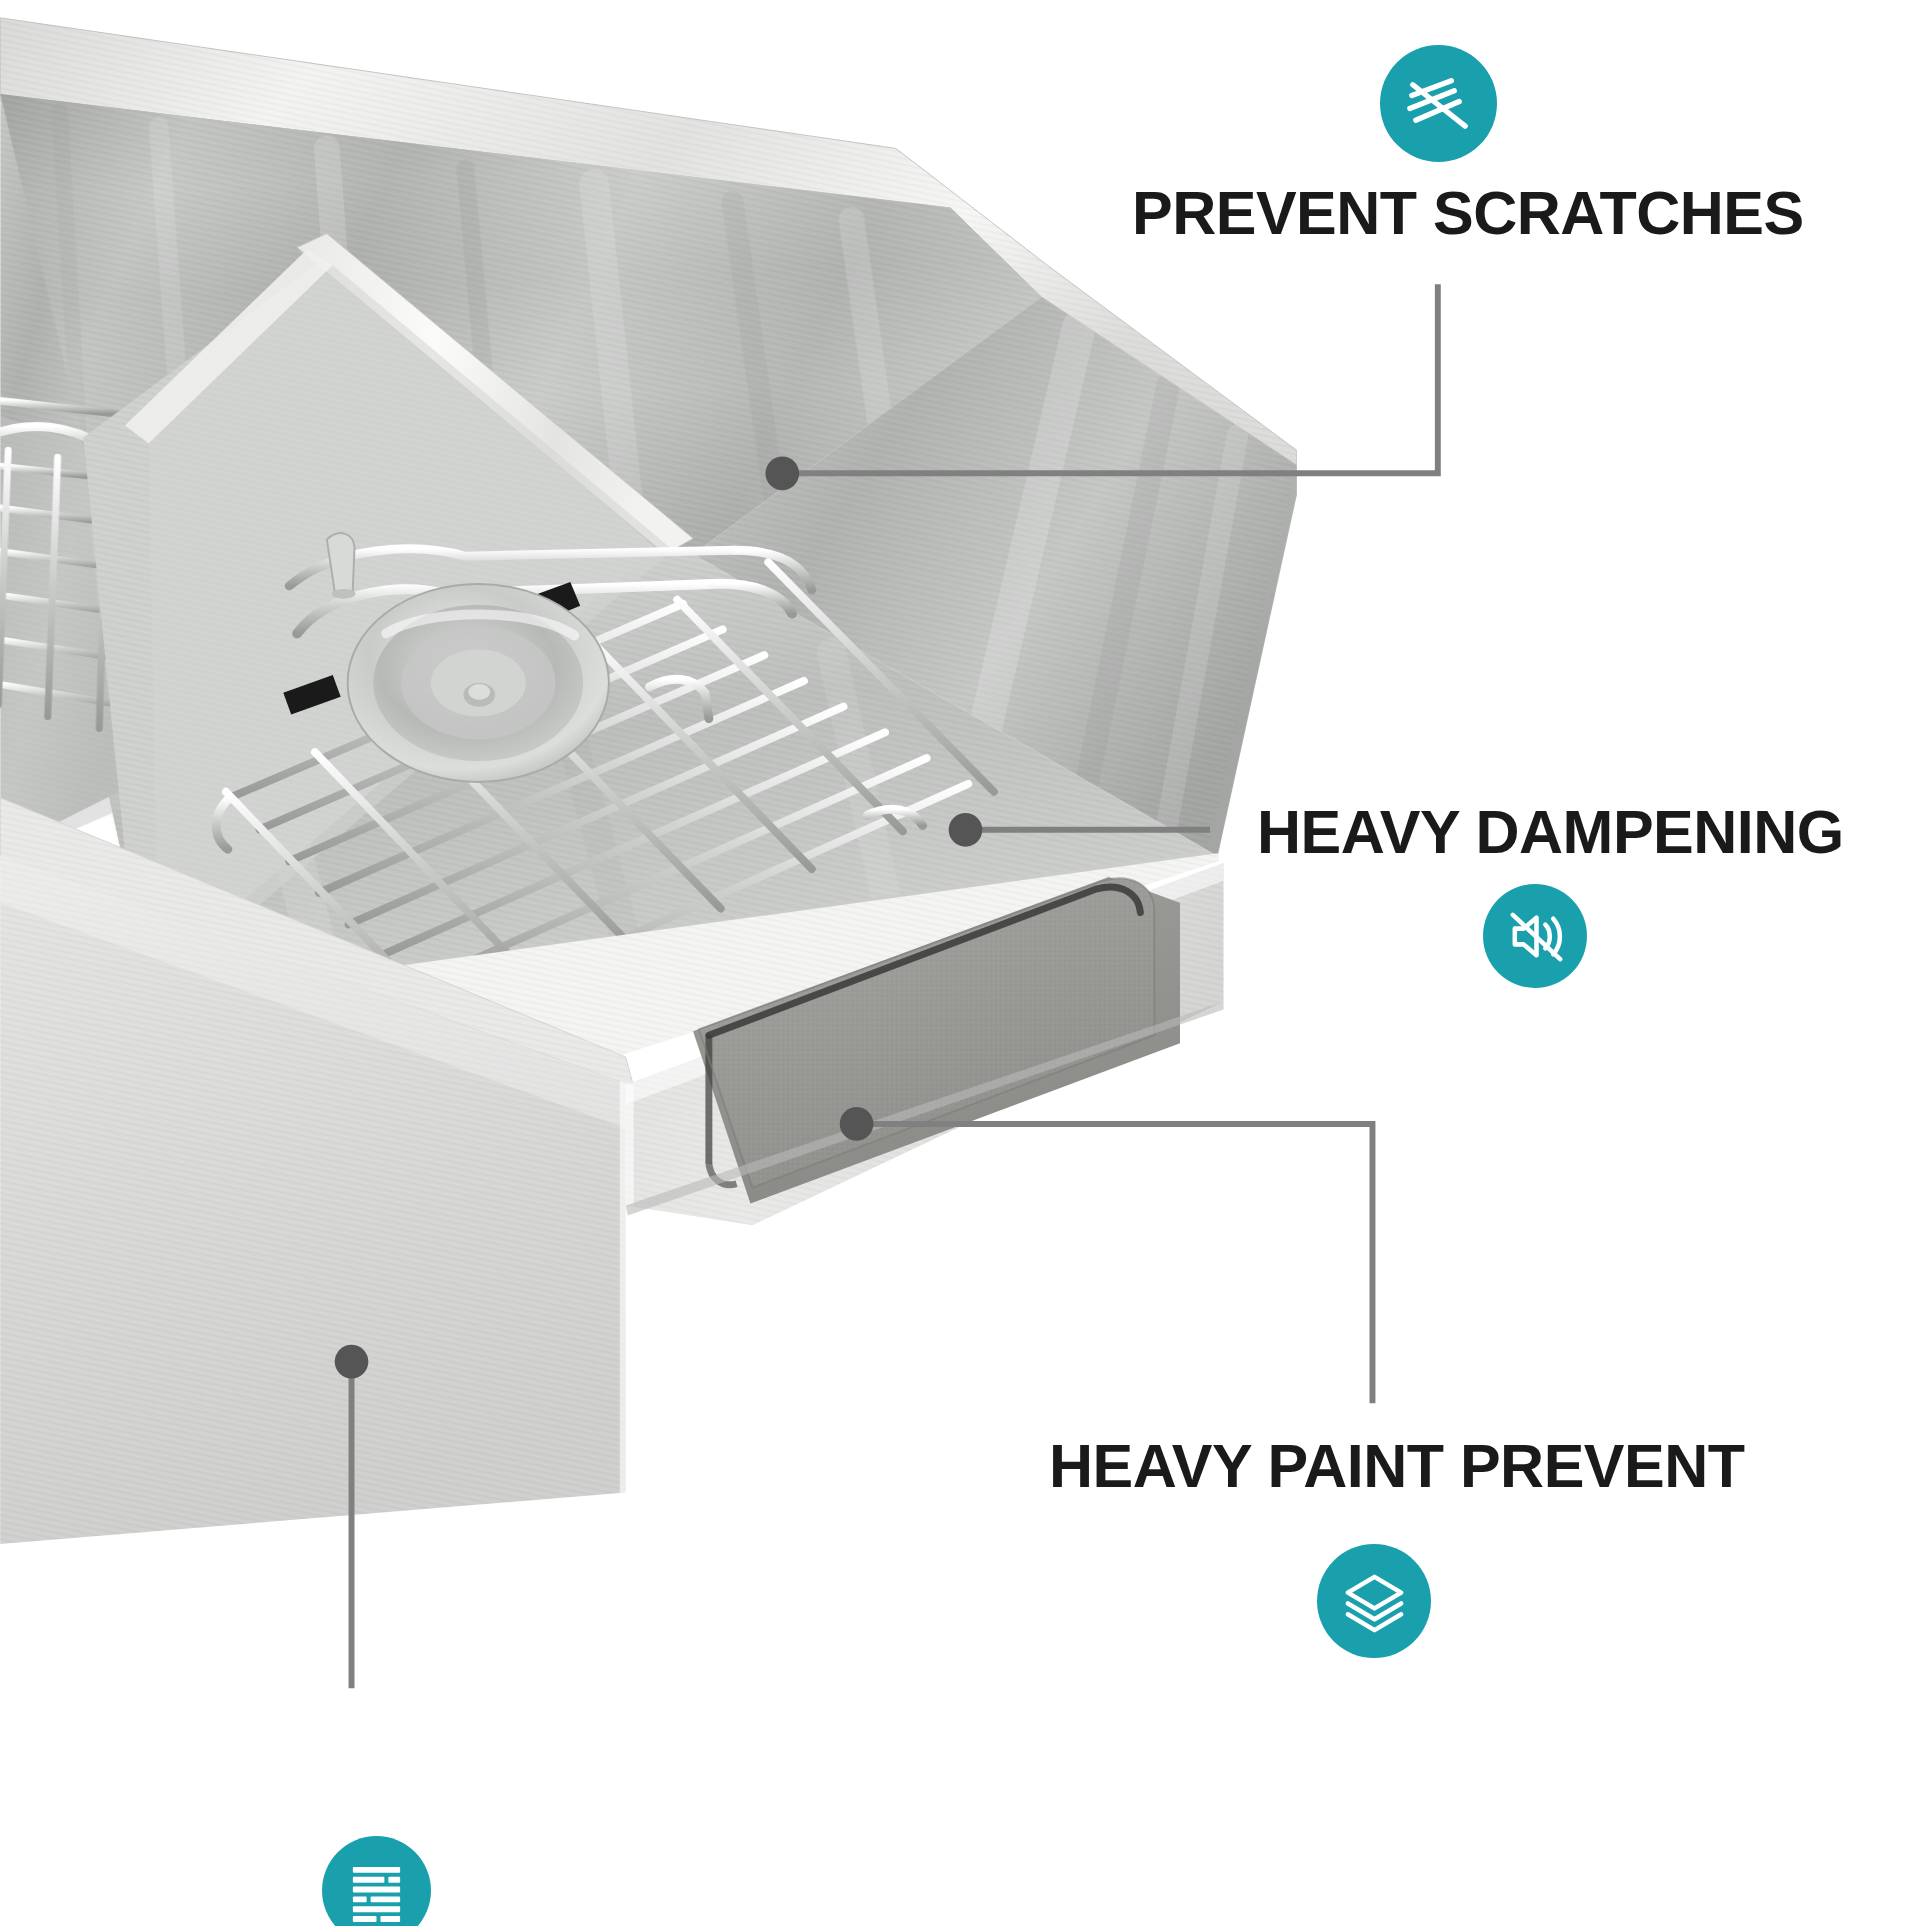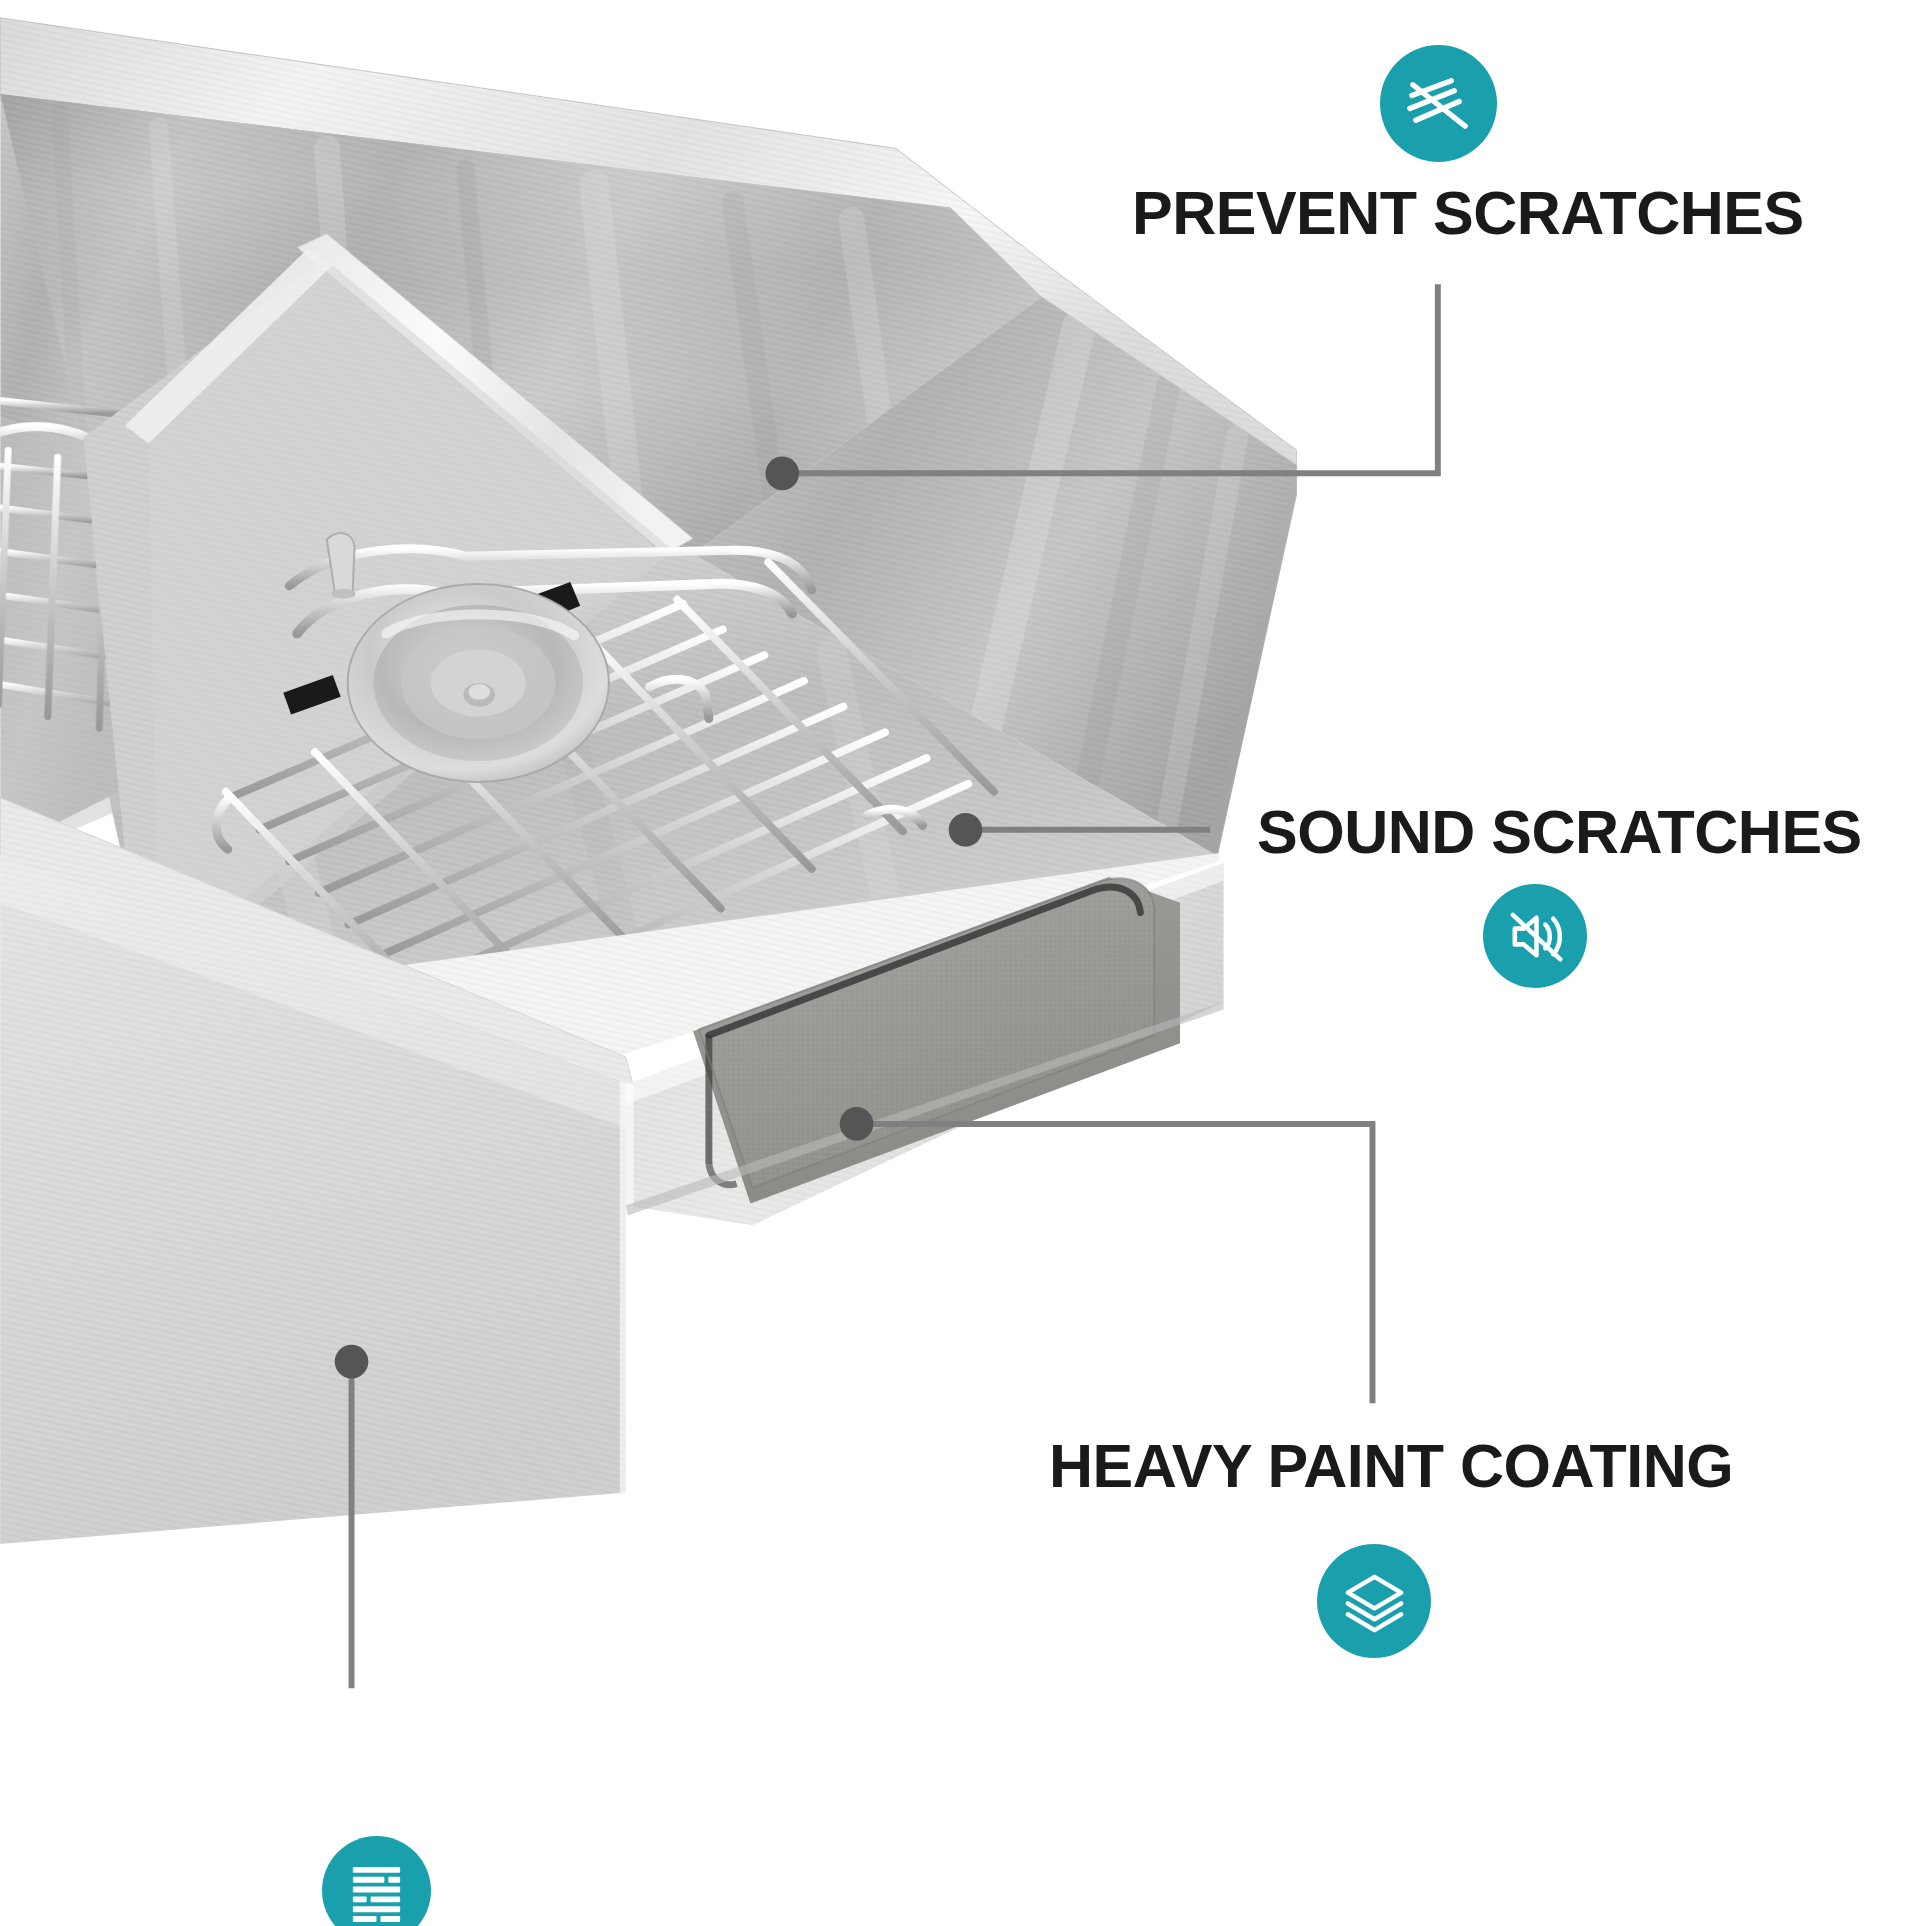--- a/index.html
+++ b/index.html
@@ -344,33 +344,33 @@
       <g stroke="#ffffff" stroke-width="5.4" stroke-linecap="round" fill="none">
         <line x1="12" y1="31" x2="52" y2="16"></line>
         <line x1="10" y1="44" x2="55" y2="26"></line>
         <line x1="16" y1="56" x2="60" y2="37"></line>
         <line x1="13" y1="20" x2="66" y2="62"></line>
       </g>
     </svg>
   </div>
   <div class="label" style="left:1132px;top:183px;">PREVENT SCRATCHES</div>
 
-  <div class="label" style="left:1257px;top:802px;">SOUND SCRATCHES</div>
+  <div class="label" style="left:1257px;top:802px;">HEAVY DAMPENING</div>
   <div class="icon-badge" style="left:1483px;top:884px;width:104px;height:104px;">
     <svg width="69" height="69" viewBox="0 0 70 70">
       <g stroke="#ffffff" stroke-width="4.6" fill="none" stroke-linecap="round" stroke-linejoin="round">
         <path d="M14,27 L23,27 L36,16 L36,54 L23,43 L14,43 Z"></path>
         <path d="M45,23 C51,29 51,41 45,47"></path>
         <path d="M53,17 C62,27 62,43 53,53"></path>
         <line x1="12" y1="13" x2="60" y2="58"></line>
       </g>
     </svg>
   </div>
 
-  <div class="label" style="left:1049px;top:1436px;">HEAVY PAINT COATING</div>
+  <div class="label" style="left:1049px;top:1436px;">HEAVY PAINT PREVENT</div>
   <div class="icon-badge" style="left:1317px;top:1544px;width:114px;height:114px;">
     <svg width="73" height="73" viewBox="0 0 74 74">
       <g stroke="#ffffff" stroke-width="4.6" fill="none" stroke-linejoin="round" stroke-linecap="round">
         <path d="M37,12 L64,28 L37,44 L10,28 Z"></path>
         <path d="M10,39 L37,55 L64,39"></path>
         <path d="M10,50 L37,66 L64,50"></path>
       </g>
     </svg>
   </div>
 

